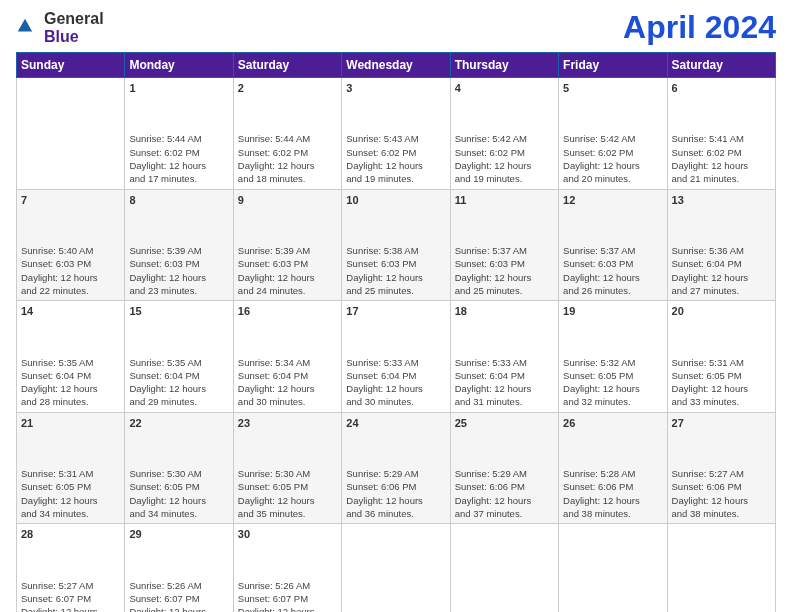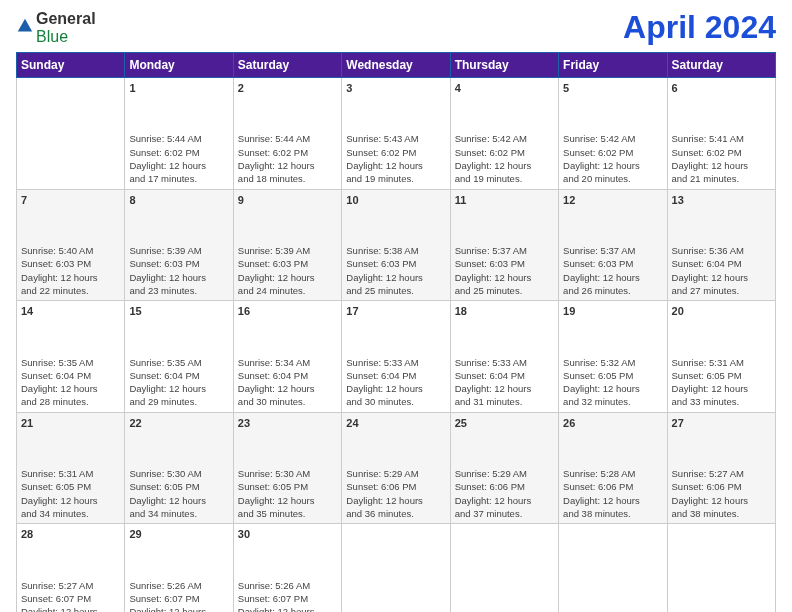--- a/index.html
+++ b/index.html
@@ -17,31 +17,31 @@
     }
     .header {
       display: flex;
       align-items: flex-start;
       justify-content: space-between;
       margin-bottom: 6px;
     }
     .logo {
       display: flex;
       align-items: center;
-      gap: 2px;
+      gap: 10px;
     }
     .logo-text-general {
       font-size: 16px;
       font-weight: bold;
       color: #333;
     }
     .logo-text-blue {
       font-size: 16px;
-      font-weight: normal;
-      color: #15803d;
+      font-weight: bold;
+      color: #4c1d95;
     }
     .logo-icon {
       width: 18px;
       height: 18px;
     }
     .title-block {
       text-align: right;
     }
     .main-title {
       font-size: 32px;

